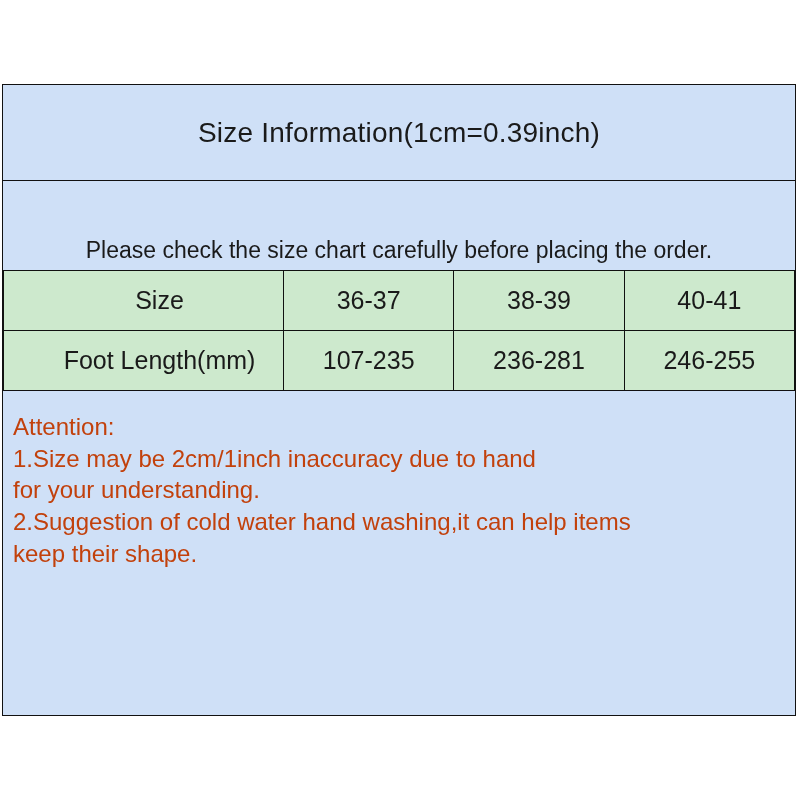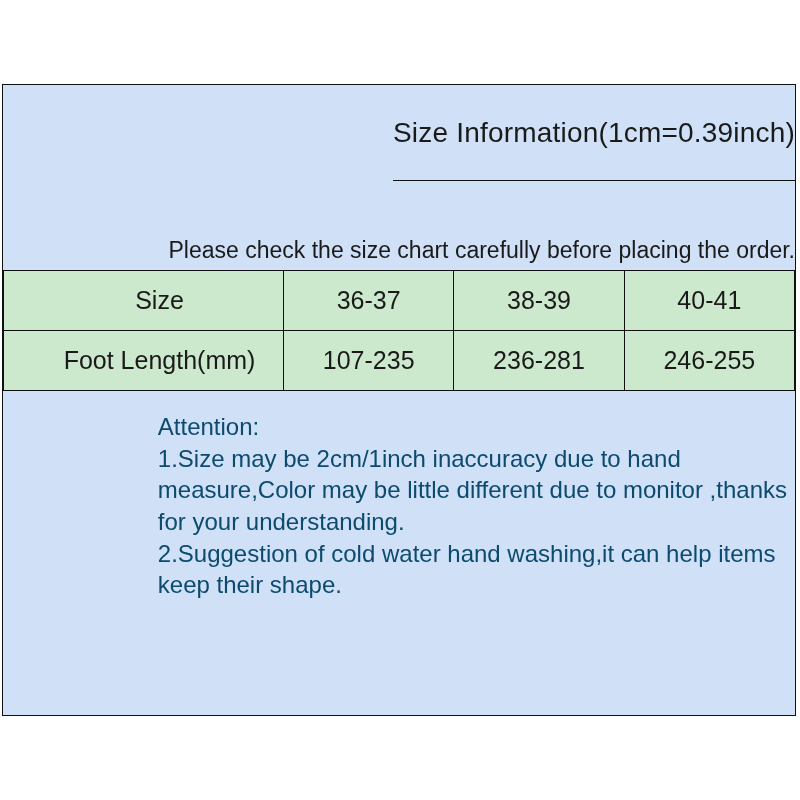--- a/index.html
+++ b/index.html
@@ -23,21 +23,20 @@
     position: absolute;
     left: 2px;
     top: 84px;
     width: 794px;
     height: 632px;
     background: #cfe0f7;
     border: 1px solid #111111;
     box-sizing: border-box;
     display: flex;
     flex-direction: column;
-    align-items: flex-end;
   }
 
   .title-row {
     height: 96px;
     border-bottom: 1px solid #111111;
     display: flex;
     align-items: center;
     justify-content: center;
     box-sizing: border-box;
   }
@@ -87,21 +86,21 @@
   }
 
   .attention-block {
     flex: 1;
     padding: 20px 8px 8px 10px;
     box-sizing: border-box;
   }
 
   .attention-line {
     font-size: 24px;
-    color: #0c4a6e;
+    color: #c2410c;
     line-height: 1.32;
     white-space: pre-wrap;
   }
 </style>
 </head>
 <body>
 
 <div class="page">
   <div class="card">
 
@@ -126,20 +125,19 @@
           <td>107-235</td>
           <td>236-281</td>
           <td>246-255</td>
         </tr>
       </tbody>
     </table>
 
     <div class="attention-block">
       <div class="attention-line">Attention:</div>
       <div class="attention-line">1.Size may be 2cm/1inch inaccuracy due to hand</div>
-      <div class="attention-line">measure,Color may be little different due to monitor ,thanks</div>
       <div class="attention-line">for your understanding.</div>
       <div class="attention-line">2.Suggestion of cold water hand washing,it can help items</div>
       <div class="attention-line">keep their shape.</div>
     </div>
 
   </div>
 </div>
 
 </body></html>

